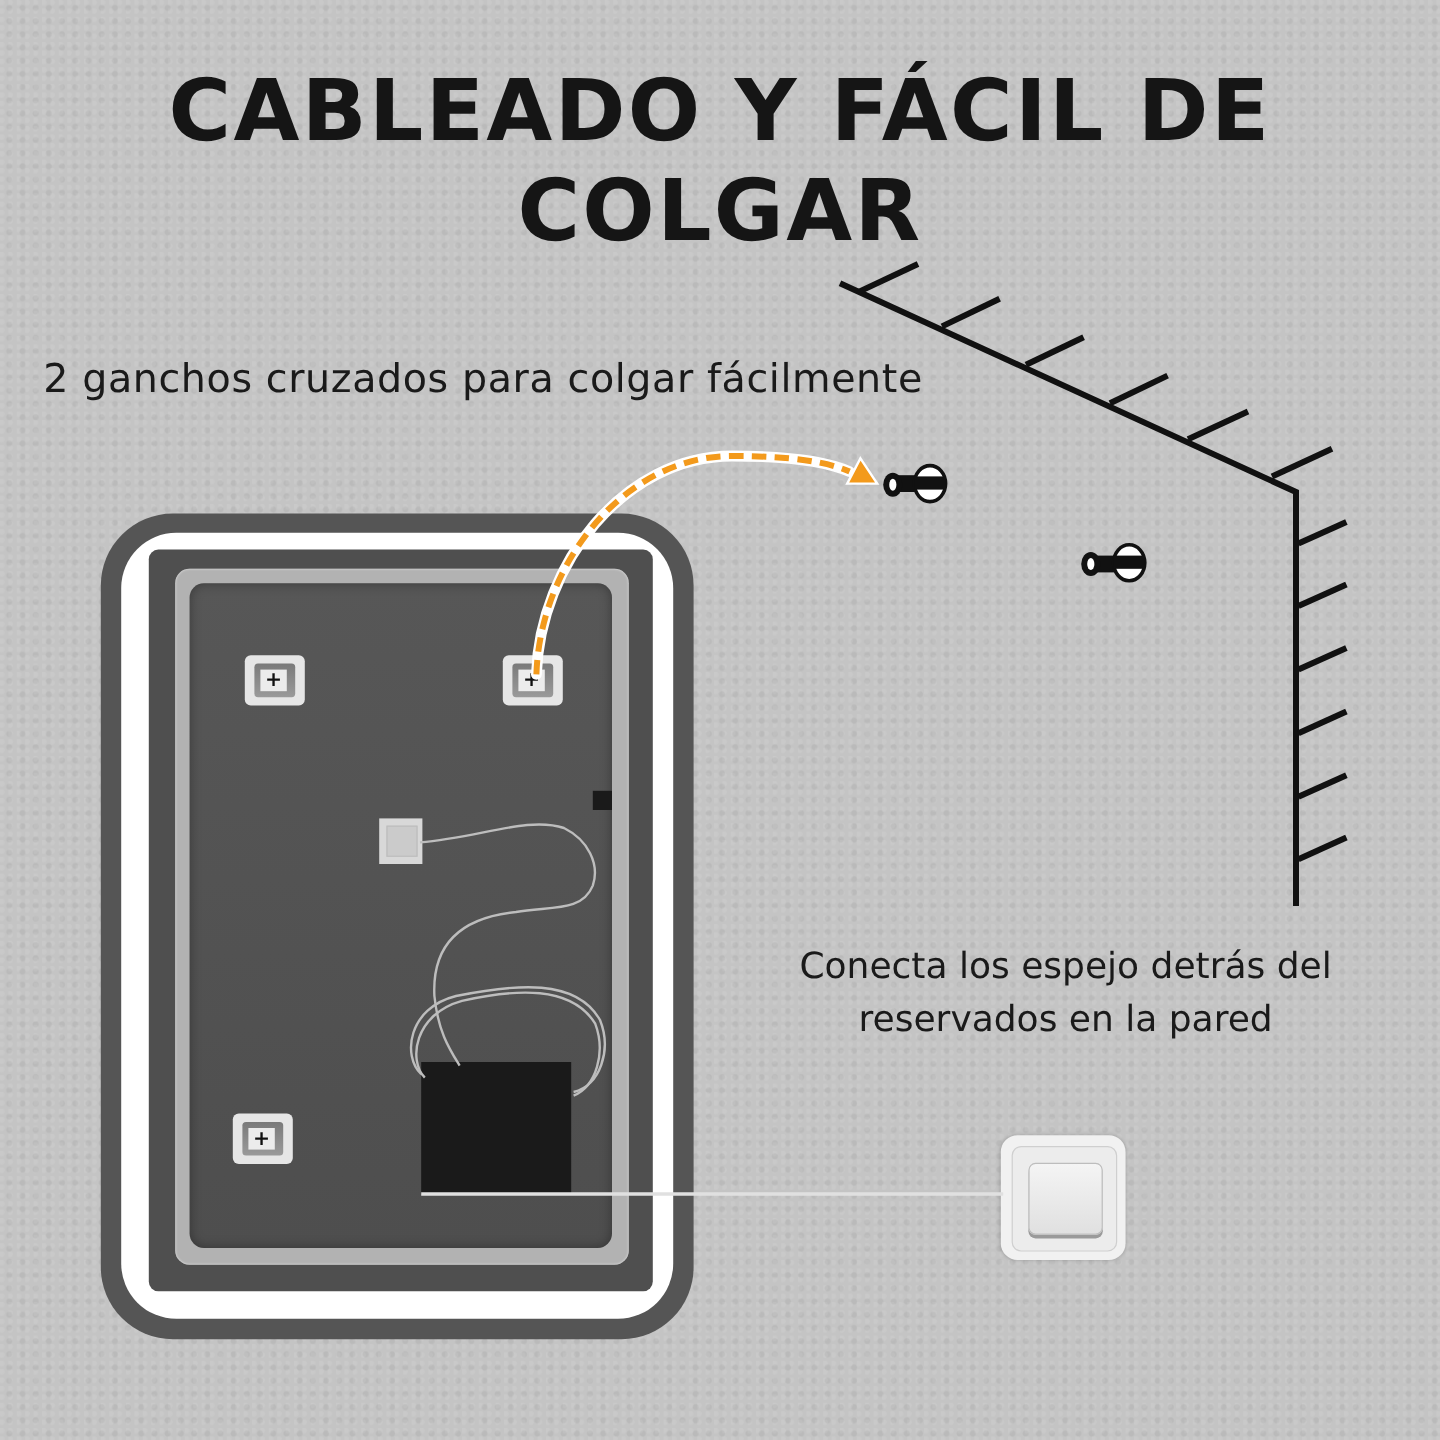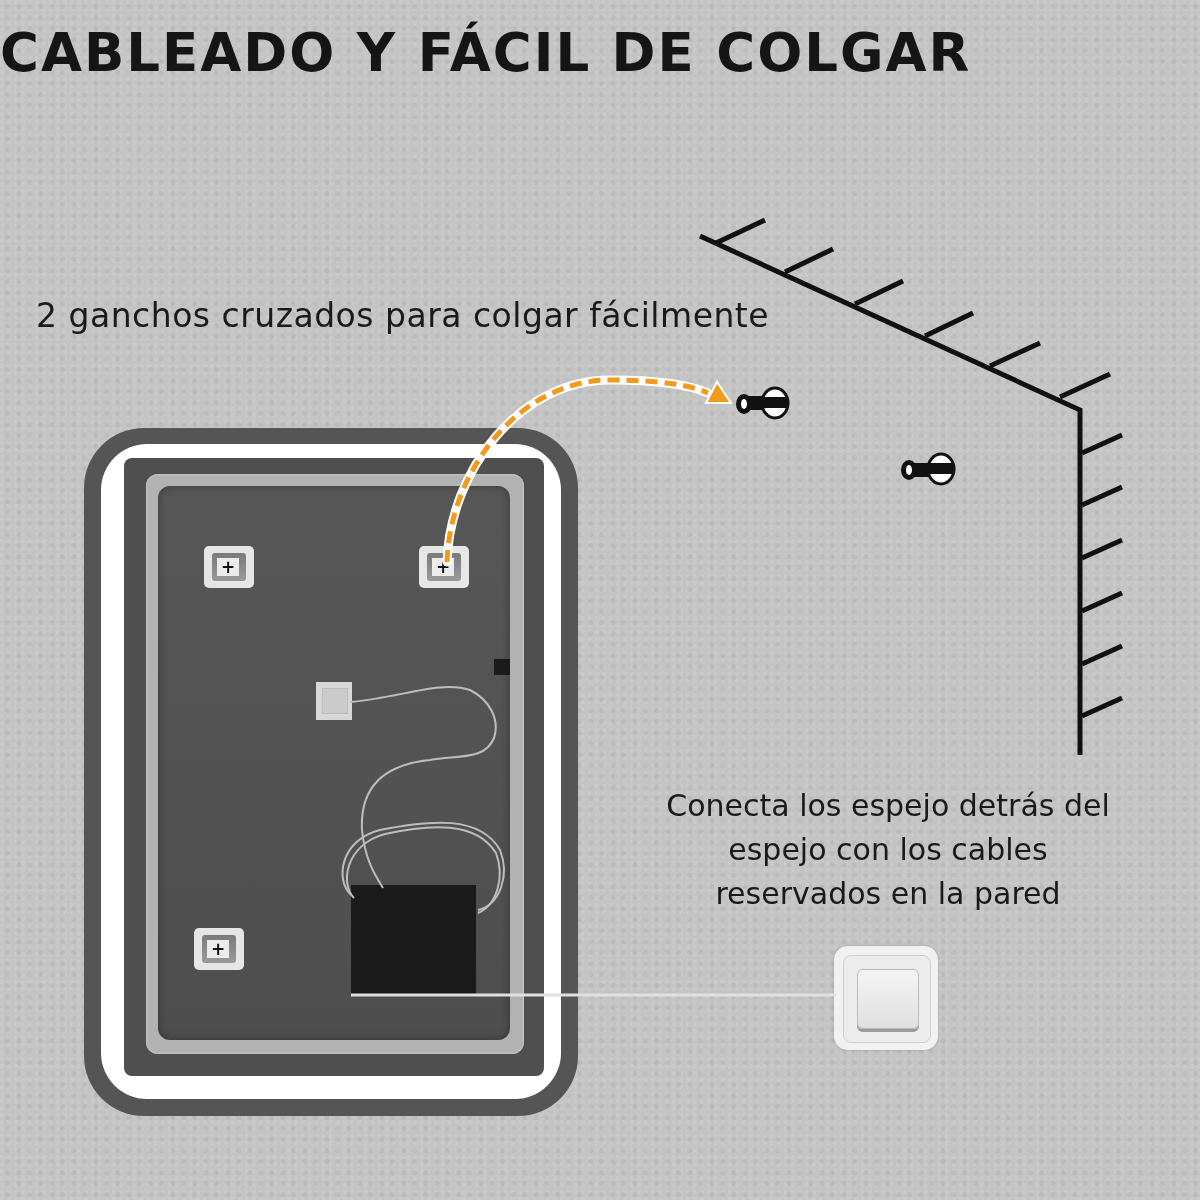--- a/index.html
+++ b/index.html
@@ -6,23 +6,23 @@
   body {
     width:1200px; height:1200px; position:relative; overflow:hidden;
     background:#c4c4c4;
     background-image:
       radial-gradient(circle at 20% 30%, rgba(255,255,255,0.08) 0 2px, transparent 3px),
       radial-gradient(circle at 70% 60%, rgba(0,0,0,0.05) 0 2px, transparent 3px);
     background-size: 7px 7px, 11px 11px;
     font-family: "DejaVu Sans", sans-serif;
   }
   .title {
-    position:absolute; left:0; top:22px; width:1200px; 
+    position:absolute; left:0; top:51px; width:1200px; text-align:center;
     font-family:"DejaVu Sans", sans-serif; font-weight:bold;
-    font-size:53px; letter-spacing:2px; color:#151515;
+    font-size:71px; letter-spacing:2px; color:#151515;
   }
   .caption1 {
     position:absolute; left:36px; top:296px;
     font-family:"DejaVu Sans", sans-serif; font-size:33px; color:#1a1a1a; letter-spacing:0.5px;
   }
   .caption2 {
     position:absolute; left:628px; top:784px; width:520px; text-align:center;
     font-family:"DejaVu Sans", sans-serif; font-size:30px; line-height:44px; color:#1a1a1a;
   }
   .caption2 span { display:block; }
@@ -63,21 +63,20 @@
 </style>
 </head>
 <body>
 
 <div class="title">CABLEADO Y FÁCIL DE COLGAR</div>
 
 <div class="caption1">2 ganchos cruzados para colgar fácilmente</div>
 
 <div class="caption2">
   <span>Conecta los espejo detrás del</span>
-  <span>espejo con los cables</span>
   <span>reservados en la pared</span>
 </div>
 
 <div>
   <div class="mirror-outer"></div>
   <div class="mirror-led"></div>
   <div class="mirror-inner"></div>
   <div class="mirror-rim"></div>
   <div class="mirror-back"></div>
 

